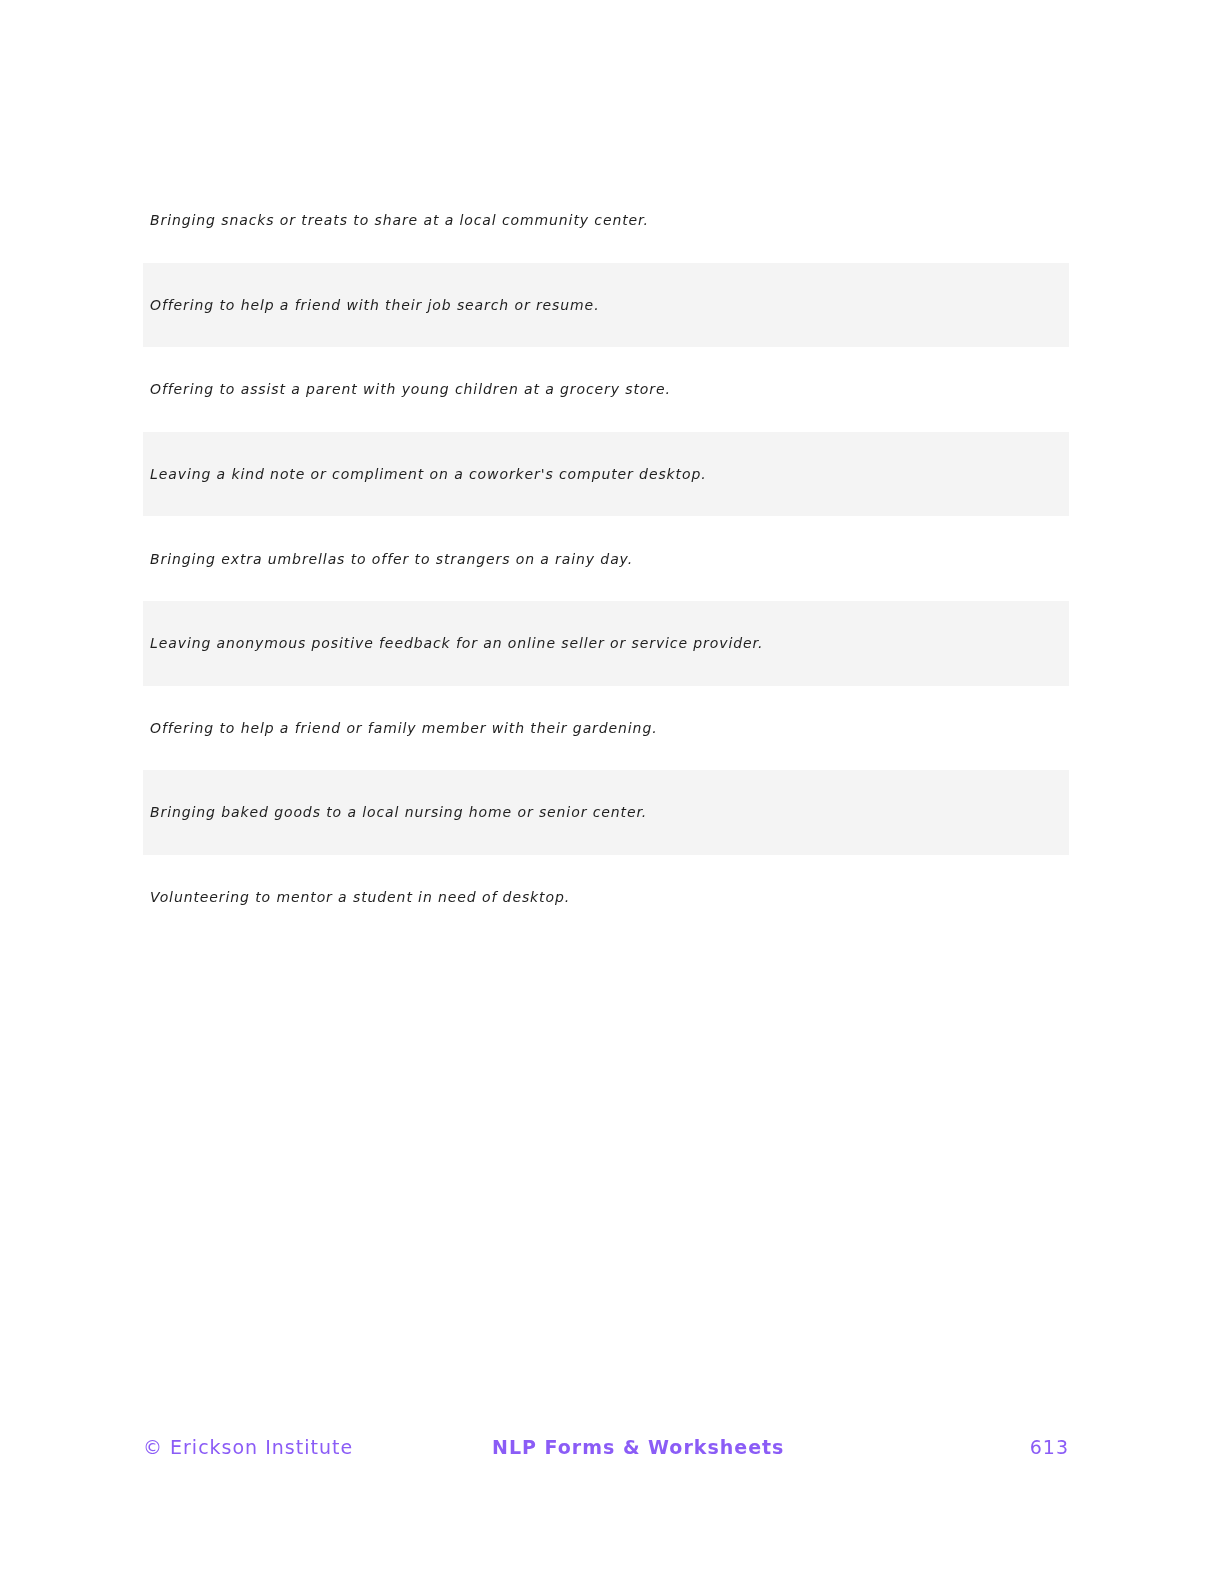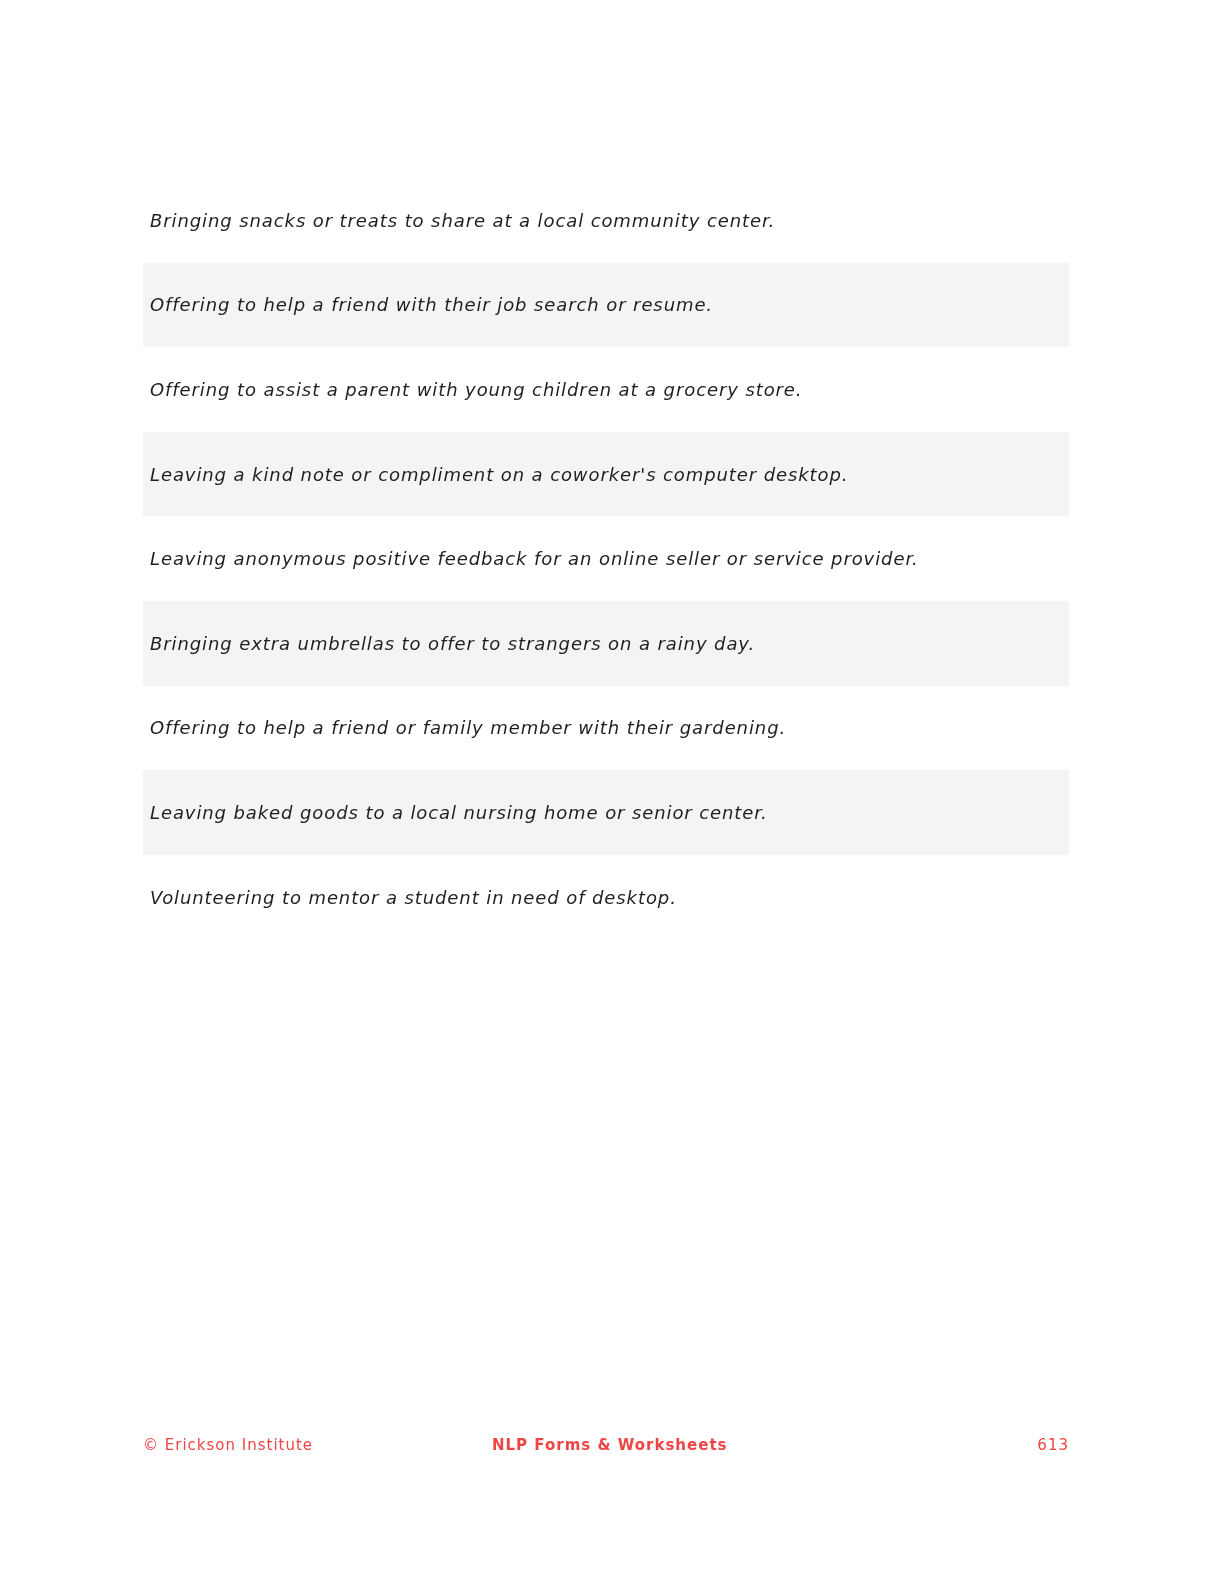--- a/index.html
+++ b/index.html
@@ -5,27 +5,27 @@
     html, body { margin: 0; padding: 0; background: #ffffff; }
     body { width: 1224px; height: 1584px; position: relative; overflow: hidden; }
     .list { position: absolute; left: 143px; top: 178px; width: 926px; }
     .row {
       height: 84.6px; display: flex; align-items: center;
       padding-left: 7px; box-sizing: border-box;
     }
     .row:nth-child(even) { background: #f4f4f4; }
     .row-text {
       font-family: "DejaVu Sans", sans-serif; font-style: italic;
-      font-size: 18px; letter-spacing: 0.9px; color: #1f1f1f;
+      font-size: 14px; letter-spacing: 0.9px; color: #1f1f1f;
       white-space: nowrap;
     }
     .footer {
       position: absolute; top: 1436px; left: 143px; width: 926px; height: 24px;
-      font-family: "DejaVu Sans", sans-serif; font-size: 15px; letter-spacing: 1px;
-      color: #ef4444;
+      font-family: "DejaVu Sans", sans-serif; font-size: 19px; letter-spacing: 1px;
+      color: #8b5cf6;
     }
     .footer span { position: absolute; top: 0; }
     .f-left { left: 0; }
     .f-center { left: 349px; font-weight: bold; }
     .f-right { right: 0; }
   </style>
 </head>
 <body>
 
 <div class="list">
@@ -35,30 +35,30 @@
   <div class="row">
       <span class="row-text">Offering to help a friend with their job search or resume.</span>
     </div>
   <div class="row">
       <span class="row-text">Offering to assist a parent with young children at a grocery store.</span>
     </div>
   <div class="row">
       <span class="row-text">Leaving a kind note or compliment on a coworker's computer desktop.</span>
     </div>
   <div class="row">
-      <span class="row-text">Leaving anonymous positive feedback for an online seller or service provider.</span>
+      <span class="row-text">Bringing extra umbrellas to offer to strangers on a rainy day.</span>
     </div>
   <div class="row">
-      <span class="row-text">Bringing extra umbrellas to offer to strangers on a rainy day.</span>
+      <span class="row-text">Leaving anonymous positive feedback for an online seller or service provider.</span>
     </div>
   <div class="row">
       <span class="row-text">Offering to help a friend or family member with their gardening.</span>
     </div>
   <div class="row">
-      <span class="row-text">Leaving baked goods to a local nursing home or senior center.</span>
+      <span class="row-text">Bringing baked goods to a local nursing home or senior center.</span>
     </div>
   <div class="row">
       <span class="row-text">Volunteering to mentor a student in need of desktop.</span>
     </div>
 </div>
 
 <div class="footer">
   <span class="f-left">© Erickson Institute</span>
   <span class="f-center">NLP Forms &amp; Worksheets</span>
   <span class="f-right">613</span>

